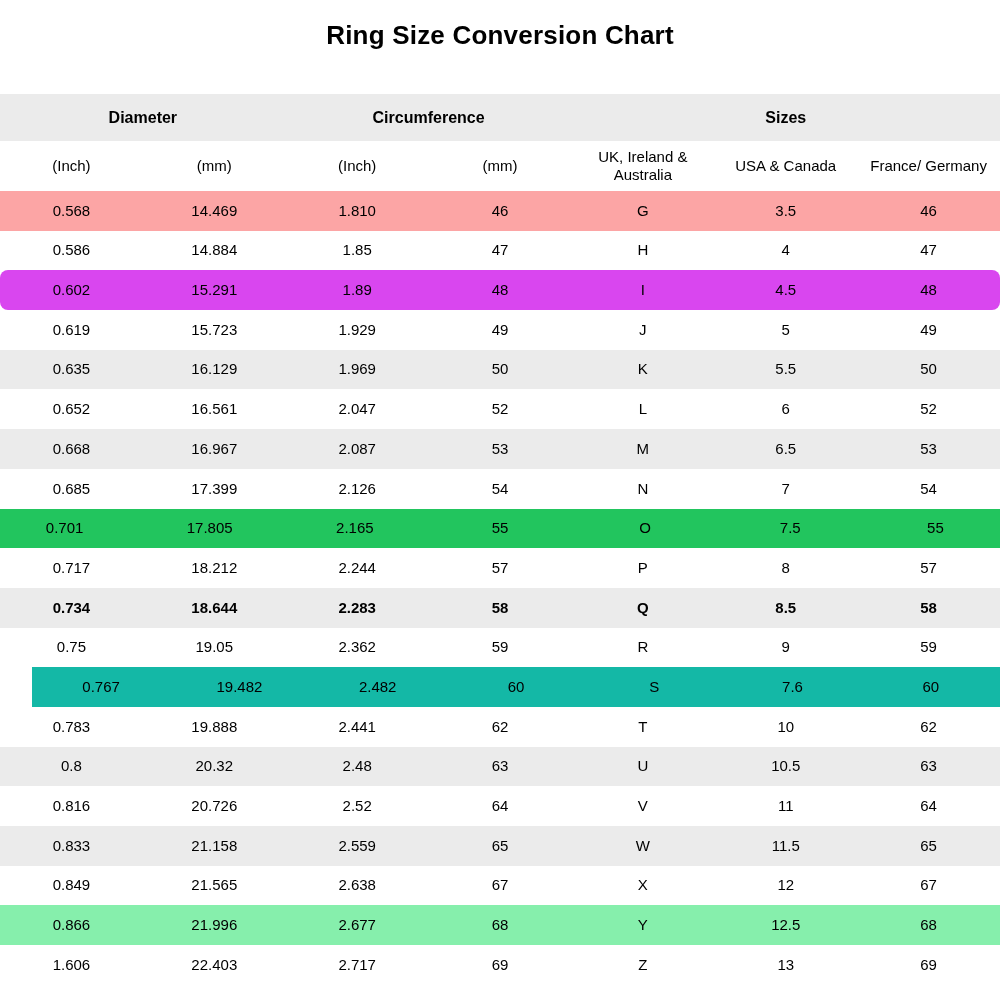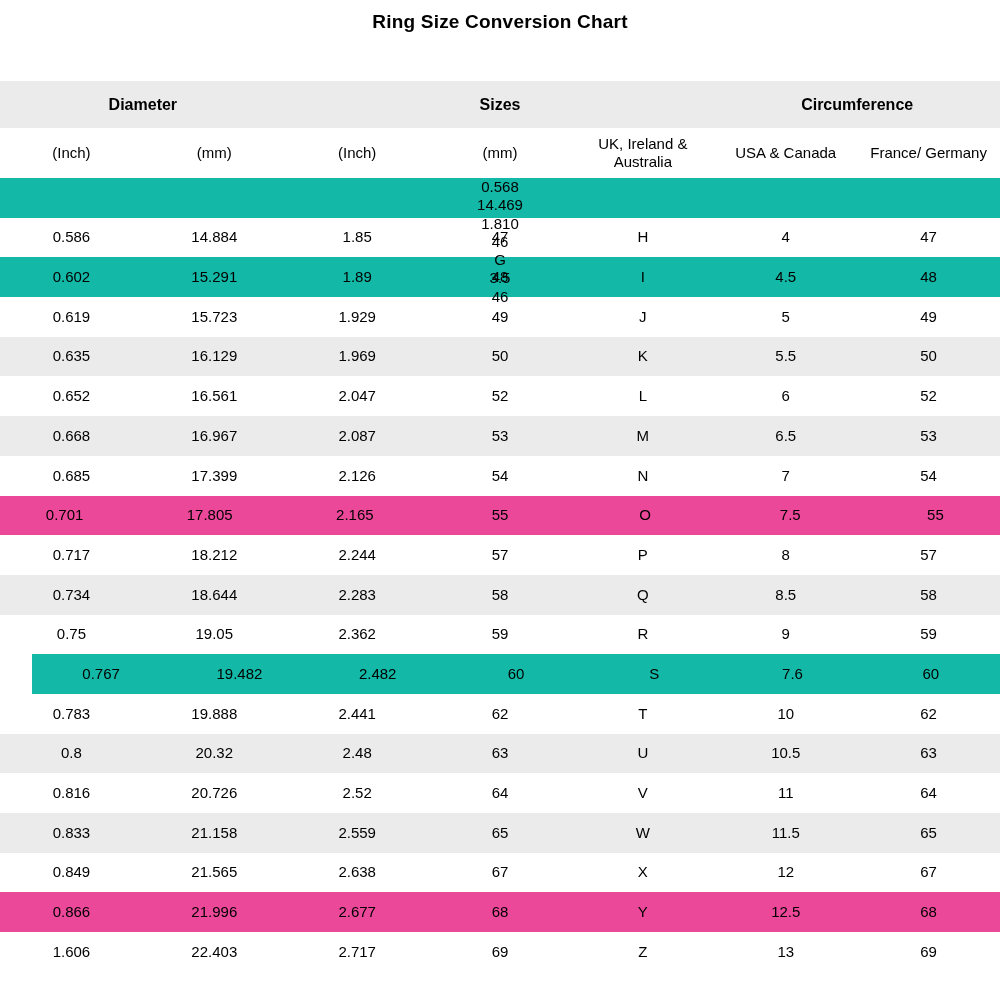--- a/index.html
+++ b/index.html
@@ -5,25 +5,25 @@
   * { margin: 0; padding: 0; box-sizing: border-box; }
   html, body {
     width: 1000px;
     height: 1000px;
     background: #ffffff;
     font-family: "Liberation Sans", "DejaVu Sans", sans-serif;
     color: #000000;
     overflow: hidden;
   }
   .page-title {
-    font-size: 19px;
+    font-size: 26px;
     font-weight: bold;
     line-height: 28px;
     text-align: center;
-    margin: 8px 0 45px 0;
+    margin: 21px 0 45px 0;
     letter-spacing: 0.2px;
   }
   .conversion-table { width: 1000px; }
   .group-row {
     display: flex;
     height: 47px;
     background: #ebebeb;
   }
   .gcell {
     display: flex;
@@ -56,52 +56,52 @@
   }
 </style>
 </head>
 <body>
 
 <h1 class="page-title">Ring Size Conversion Chart</h1>
 
 <div class="conversion-table">
   <div class="group-row" style="background: rgb(235, 235, 235);">
       <div class="gcell" style="flex: 2 1 0px;">Diameter</div>
+      <div class="gcell" style="flex: 2 1 0px;">Circumference</div>
       <div class="gcell" style="flex: 3 1 0px;">Sizes</div>
-      <div class="gcell" style="flex: 2 1 0px;">Circumference</div>
     </div>
   <div class="subhead-row">
       <div class="tcell">(Inch)</div>
       <div class="tcell">(mm)</div>
       <div class="tcell">(Inch)</div>
       <div class="tcell">(mm)</div>
       <div class="tcell">UK, Ireland &amp; Australia</div>
       <div class="tcell">USA &amp; Canada</div>
       <div class="tcell">France/ Germany</div>
     </div>
   <div>
-      <div class="trow stripe" style="background: #14b8a6; flex-direction: column;">
+      <div class="trow stripe" style="background: #fca5a5;">
         <div class="tcell">0.568</div>
         <div class="tcell">14.469</div>
         <div class="tcell">1.810</div>
         <div class="tcell">46</div>
         <div class="tcell">G</div>
         <div class="tcell">3.5</div>
         <div class="tcell">46</div>
       </div>
       <div class="trow">
         <div class="tcell">0.586</div>
         <div class="tcell">14.884</div>
         <div class="tcell">1.85</div>
         <div class="tcell">47</div>
         <div class="tcell">H</div>
         <div class="tcell">4</div>
         <div class="tcell">47</div>
       </div>
-      <div class="trow stripe" style="background: #14b8a6;">
+      <div class="trow stripe" style="background: #d946ef; border-radius: 8px;">
         <div class="tcell">0.602</div>
         <div class="tcell">15.291</div>
         <div class="tcell">1.89</div>
         <div class="tcell">48</div>
         <div class="tcell">I</div>
         <div class="tcell">4.5</div>
         <div class="tcell">48</div>
       </div>
       <div class="trow">
         <div class="tcell">0.619</div>
@@ -141,39 +141,39 @@
       </div>
       <div class="trow">
         <div class="tcell">0.685</div>
         <div class="tcell">17.399</div>
         <div class="tcell">2.126</div>
         <div class="tcell">54</div>
         <div class="tcell">N</div>
         <div class="tcell">7</div>
         <div class="tcell">54</div>
       </div>
-      <div class="trow stripe" style="background: #ec4899; gap: 16px;">
+      <div class="trow stripe" style="background: #22c55e; gap: 16px;">
         <div class="tcell">0.701</div>
         <div class="tcell">17.805</div>
         <div class="tcell">2.165</div>
         <div class="tcell">55</div>
         <div class="tcell">O</div>
         <div class="tcell">7.5</div>
         <div class="tcell">55</div>
       </div>
       <div class="trow">
         <div class="tcell">0.717</div>
         <div class="tcell">18.212</div>
         <div class="tcell">2.244</div>
         <div class="tcell">57</div>
         <div class="tcell">P</div>
         <div class="tcell">8</div>
         <div class="tcell">57</div>
       </div>
-      <div class="trow stripe" style="background: rgb(235, 235, 235);">
+      <div class="trow stripe" style="background: rgb(235, 235, 235); font-weight: bold;">
         <div class="tcell">0.734</div>
         <div class="tcell">18.644</div>
         <div class="tcell">2.283</div>
         <div class="tcell">58</div>
         <div class="tcell">Q</div>
         <div class="tcell">8.5</div>
         <div class="tcell">58</div>
       </div>
       <div class="trow">
         <div class="tcell">0.75</div>
@@ -231,21 +231,21 @@
       </div>
       <div class="trow">
         <div class="tcell">0.849</div>
         <div class="tcell">21.565</div>
         <div class="tcell">2.638</div>
         <div class="tcell">67</div>
         <div class="tcell">X</div>
         <div class="tcell">12</div>
         <div class="tcell">67</div>
       </div>
-      <div class="trow stripe" style="background: #ec4899;">
+      <div class="trow stripe" style="background: #86efac;">
         <div class="tcell">0.866</div>
         <div class="tcell">21.996</div>
         <div class="tcell">2.677</div>
         <div class="tcell">68</div>
         <div class="tcell">Y</div>
         <div class="tcell">12.5</div>
         <div class="tcell">68</div>
       </div>
       <div class="trow">
         <div class="tcell">1.606</div>

